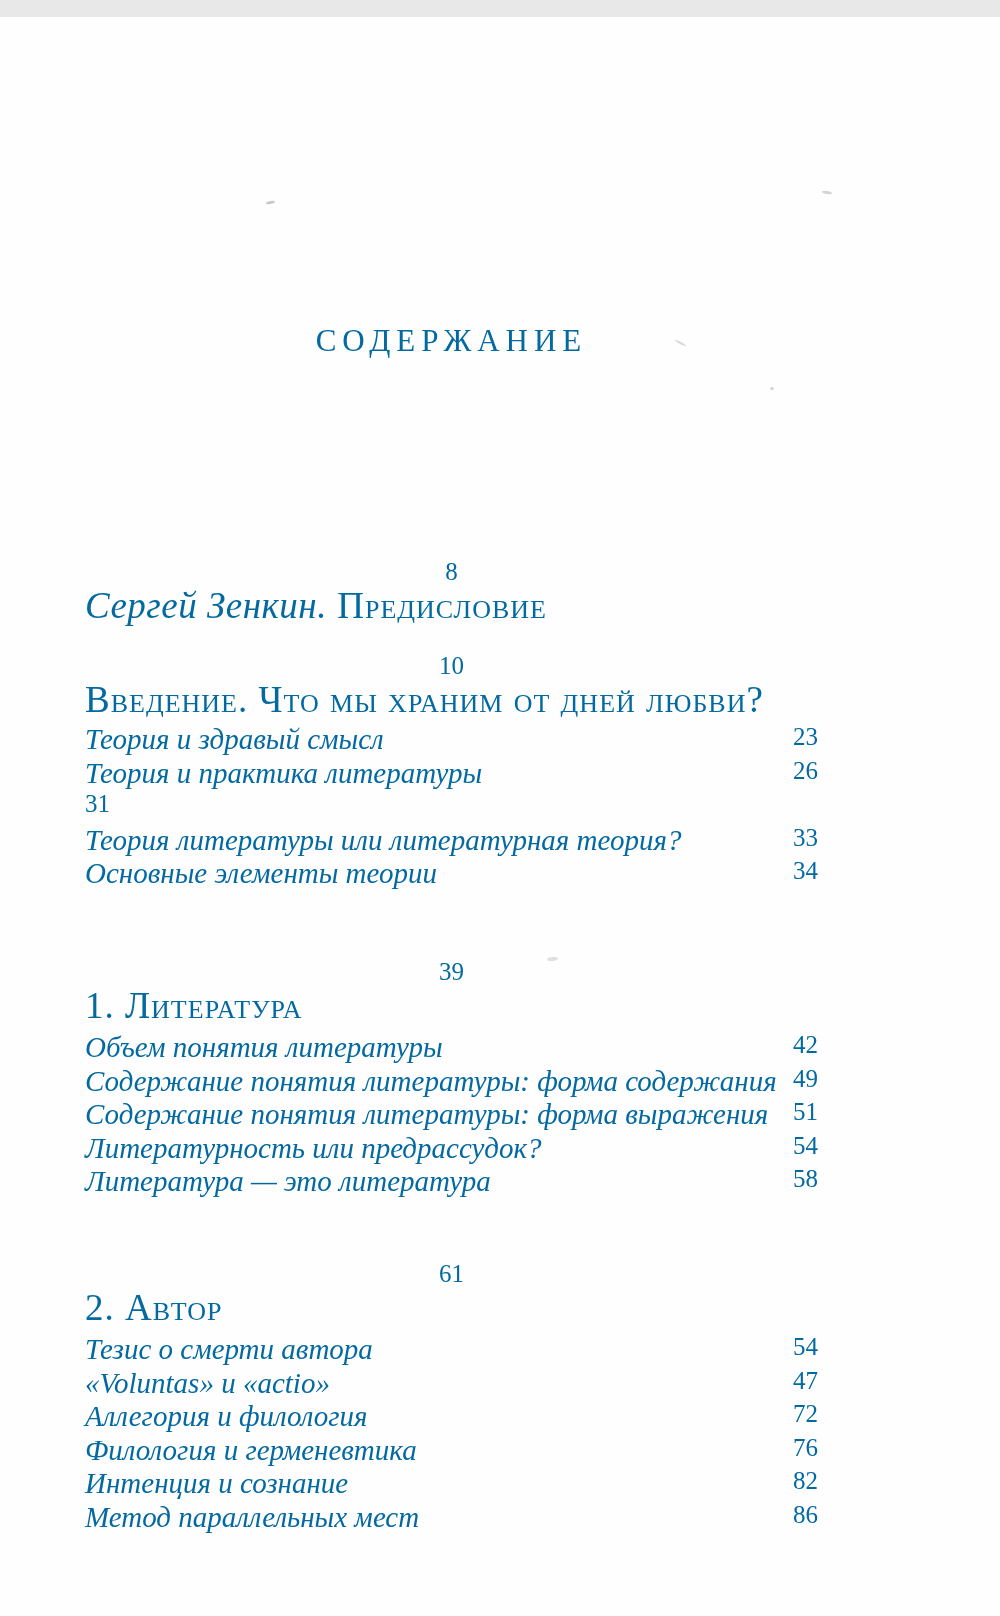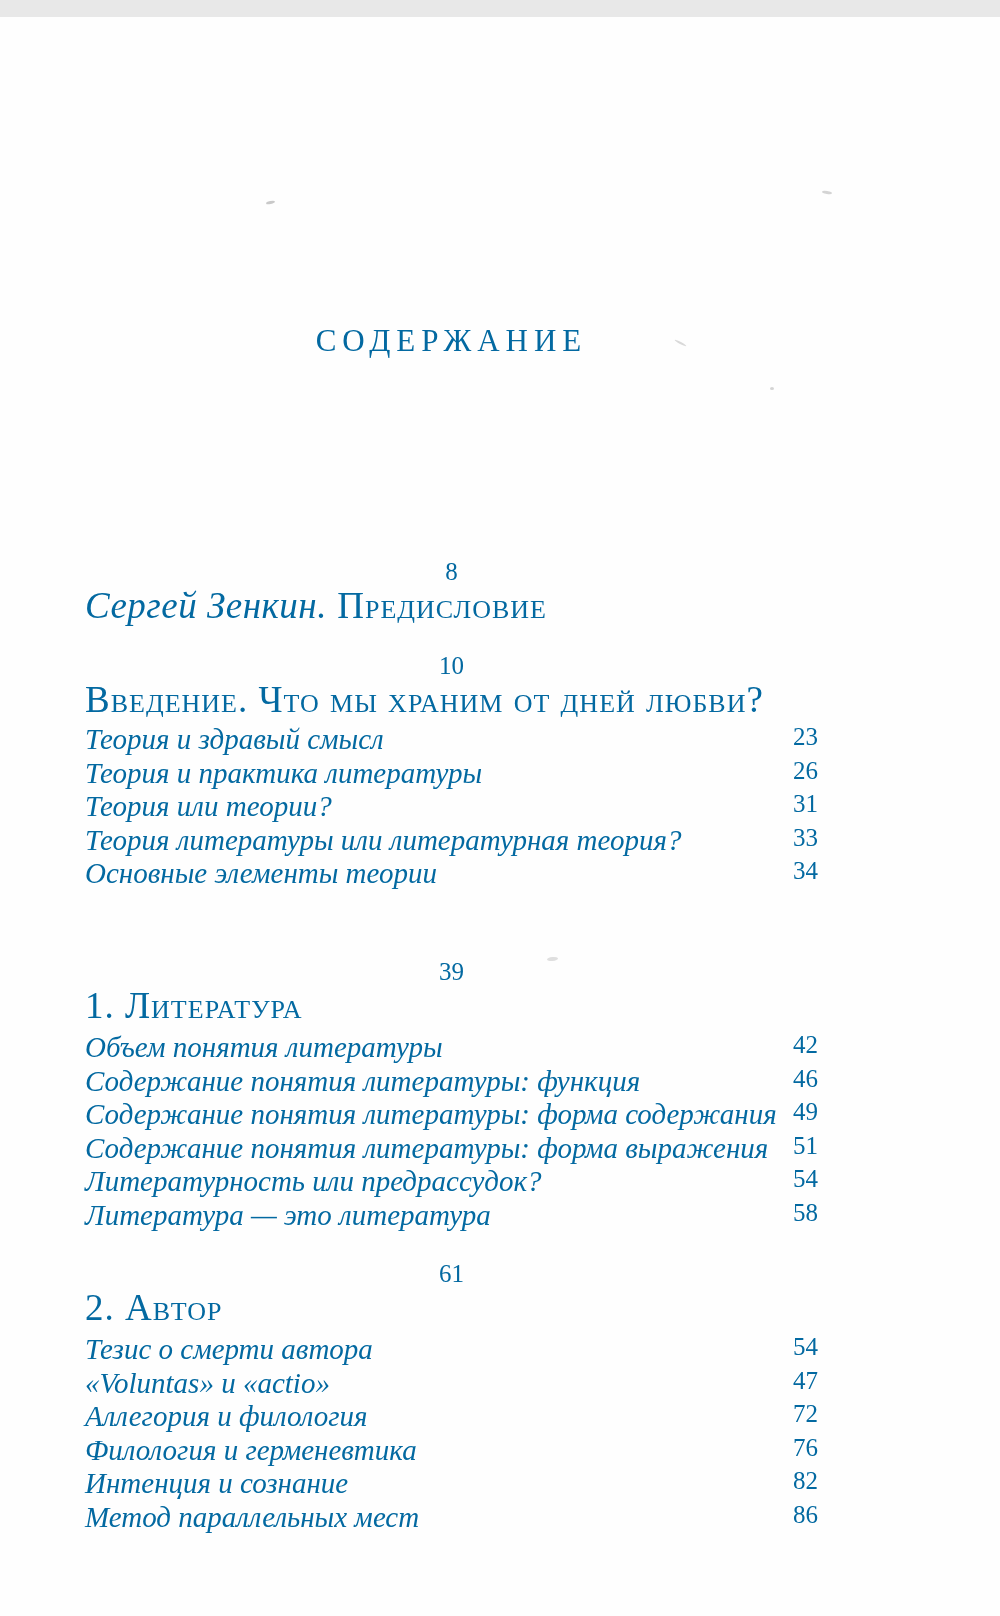--- a/index.html
+++ b/index.html
@@ -102,45 +102,40 @@
       <div class="rows">
         <div class="row">
           <span class="t">Теория и здравый смысл</span>
           <span class="p">23</span>
         </div>
         <div class="row">
           <span class="t">Теория и практика литературы</span>
           <span class="p">26</span>
         </div>
         <div class="row">
-          <span class="t">Теория или теории?</span>
           <span class="p">31</span>
         </div>
         <div class="row">
           <span class="t">Теория литературы или литературная теория?</span>
           <span class="p">33</span>
         </div>
         <div class="row">
           <span class="t">Основные элементы теории</span>
           <span class="p">34</span>
         </div>
       </div>
     </div>
 
     <div class="section sec-39">
       <div class="sec-num">39</div>
       <div class="sec-head">1. Литература</div>
       <div class="rows">
         <div class="row">
           <span class="t">Объем понятия литературы</span>
           <span class="p">42</span>
-        </div>
-        <div class="row">
-          <span class="t">Содержание понятия литературы: функция</span>
-          <span class="p">46</span>
         </div>
         <div class="row">
           <span class="t">Содержание понятия литературы: форма содержания</span>
           <span class="p">49</span>
         </div>
         <div class="row">
           <span class="t">Содержание понятия литературы: форма выражения</span>
           <span class="p">51</span>
         </div>
         <div class="row">

